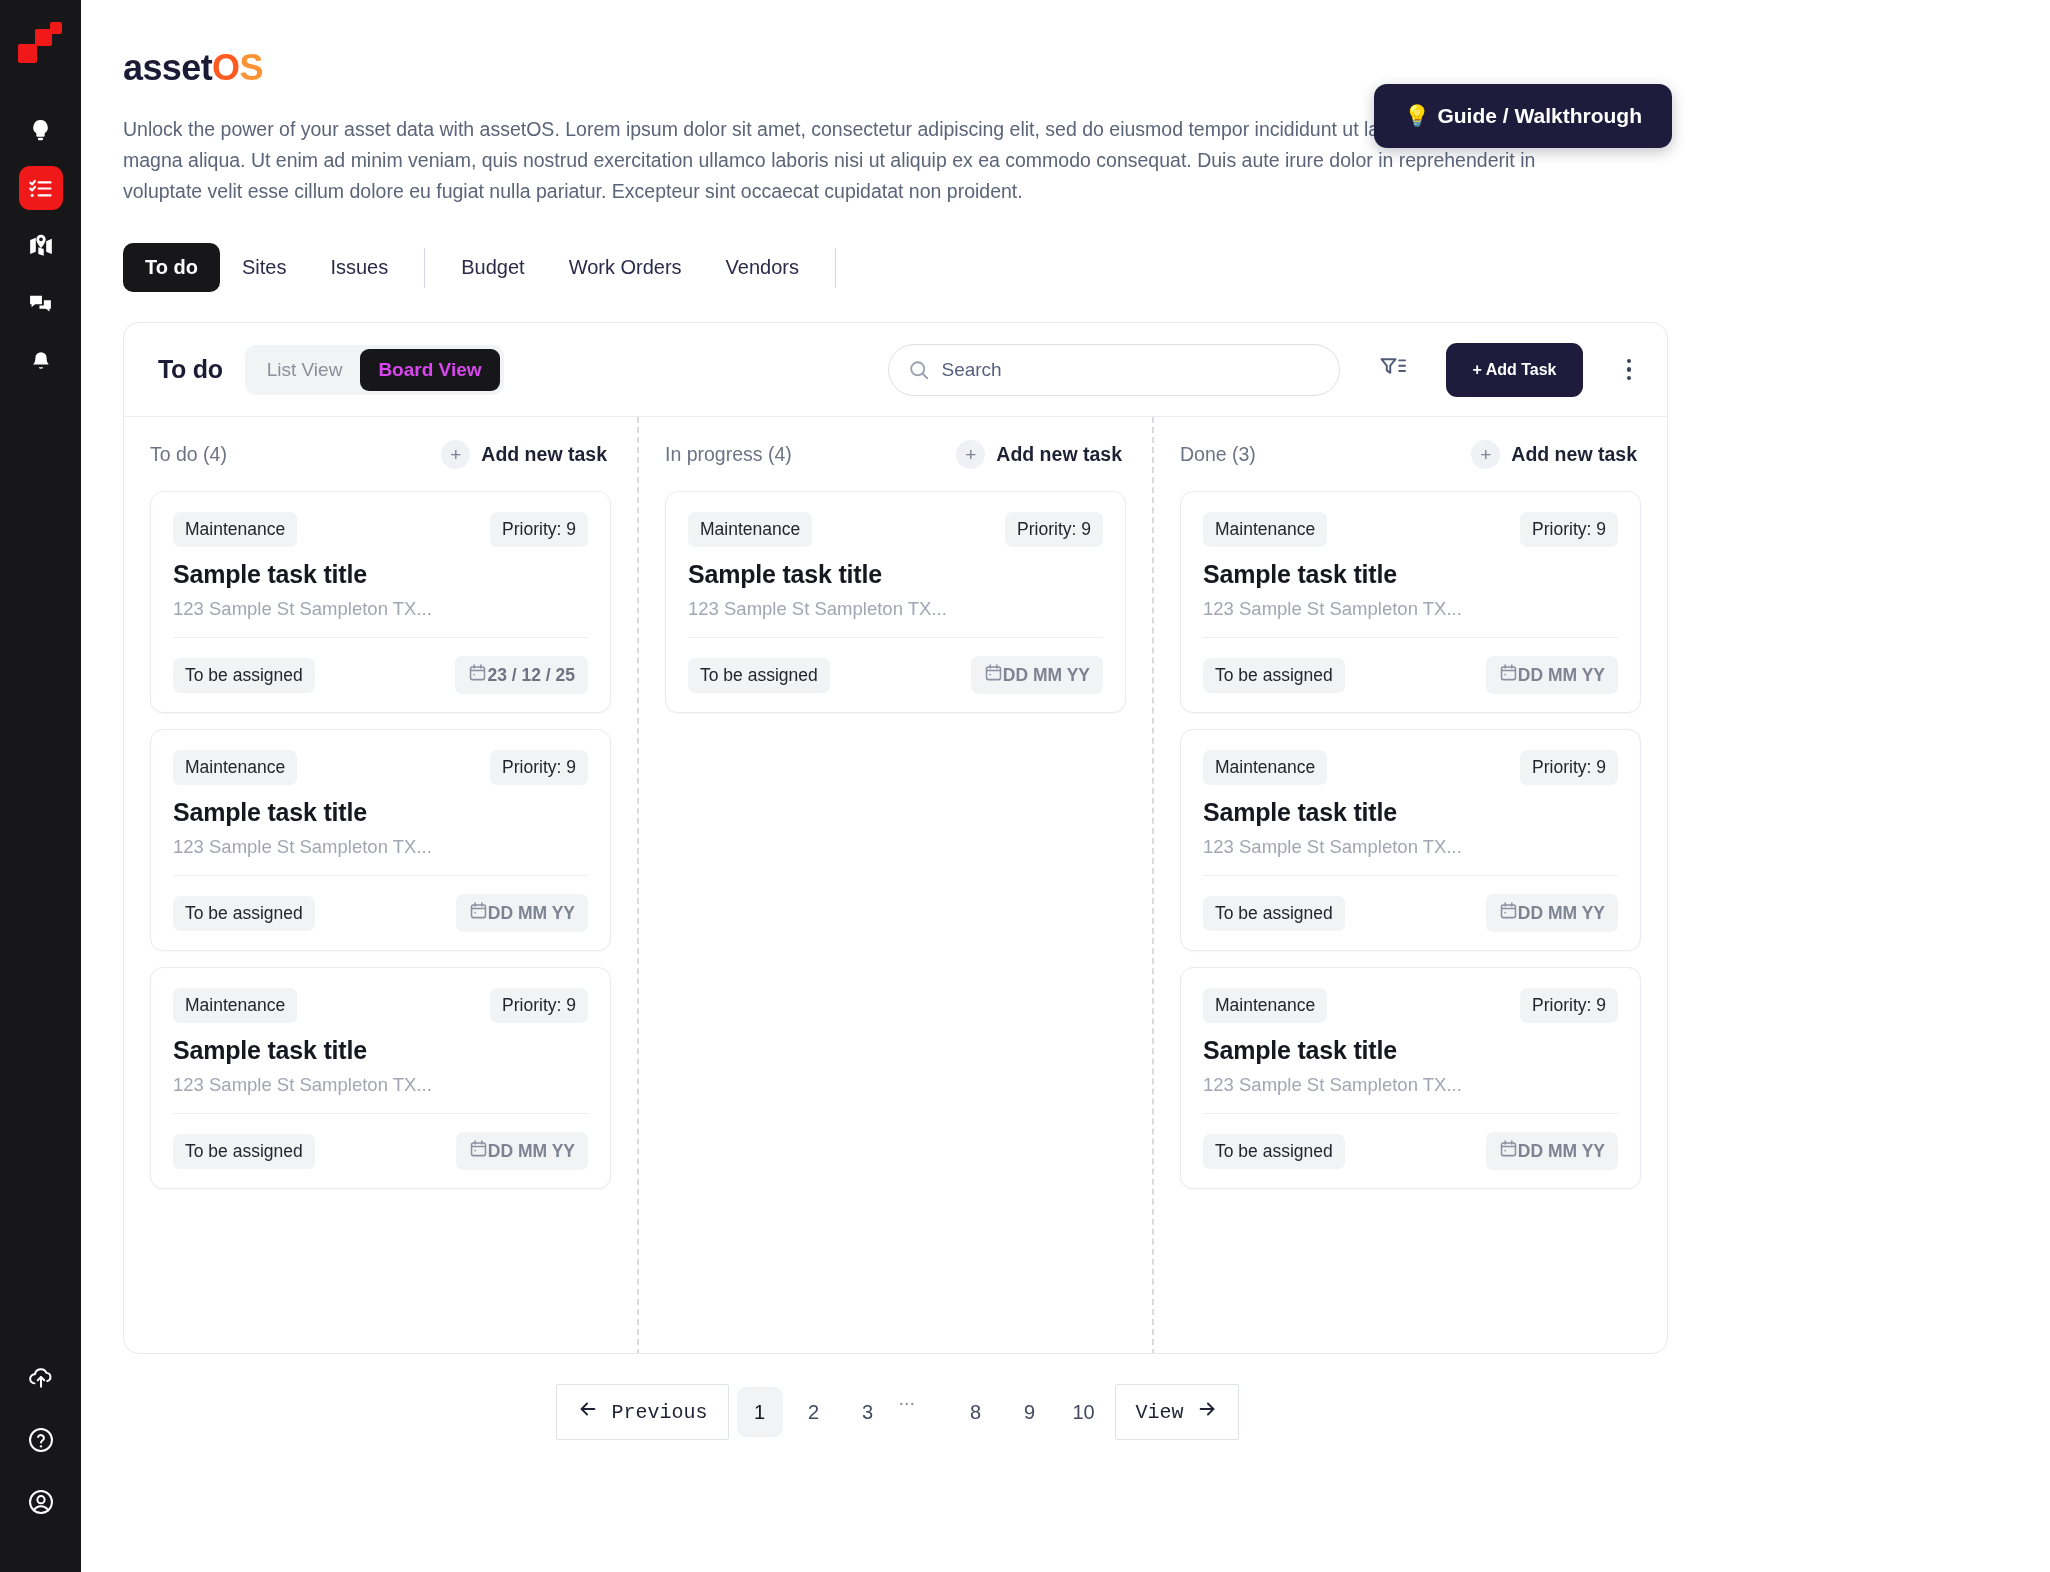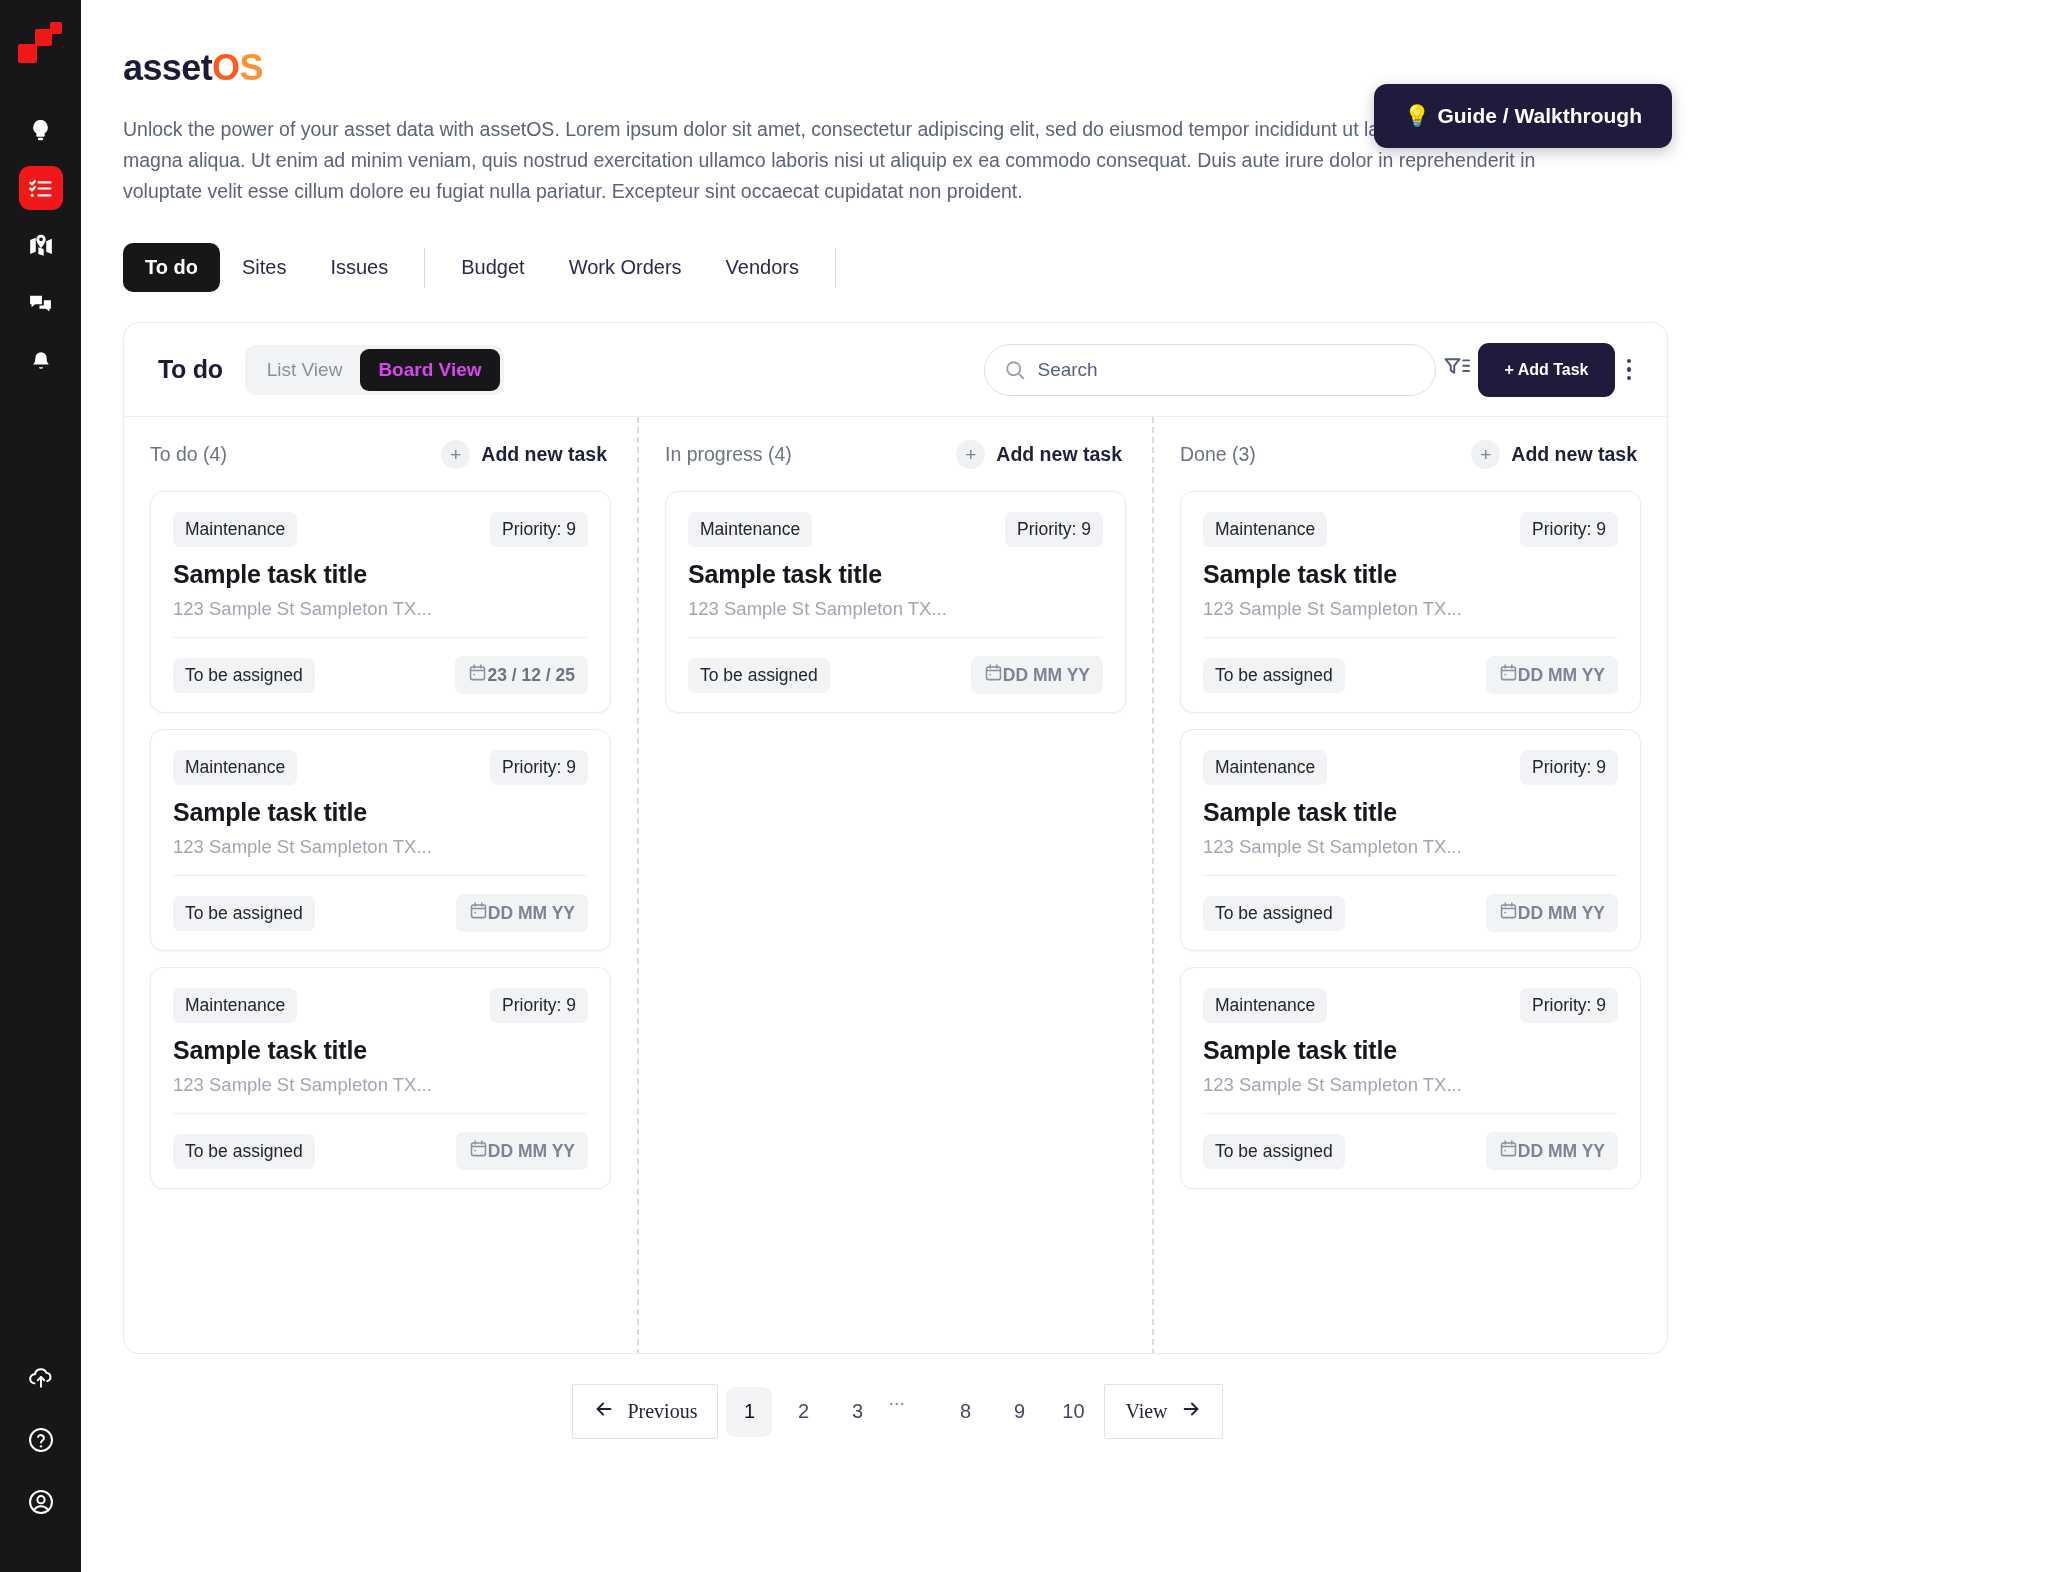--- a/index.html
+++ b/index.html
@@ -74,21 +74,21 @@
     padding: 0 26px 0 34px; border-bottom: 1px solid #eceef3;
   }
   .panel-title { font-size: 25px; font-weight: 700; color: #1c1b36; letter-spacing: -0.3px; }
   .seg { margin-left: 22px; background: #f2f3f5; border-radius: 11px; padding: 4px; display: flex; }
   .seg-btn {
     border: none; background: none; border-radius: 9px;
     padding: 10px 18px; font-size: 19px; color: #8b8f9c;
     font-family: "Liberation Sans", sans-serif;
   }
   .seg-btn.active { background: #17171a; color: #d946ef; font-weight: 700; }
-  .head-right { margin-left: auto; display: flex; align-items: center; gap: 2px; }
+  .head-right { margin-left: auto; display: flex; align-items: center; gap: 34px; }
   .search-wrap { position: relative; }
   .search-input {
     width: 452px; height: 52px; border: 1px solid #dcdfe6; border-radius: 26px;
     padding: 0 18px 0 52px; font-size: 19px; color: #4a5168;
     font-family: "Liberation Sans", sans-serif; background: #fff; outline: none;
   }
   .search-input::placeholder { color: #5a6persisted; }
   .search-input::placeholder { color: #5c6party; }
   .search-input::placeholder { color: #565f7d; }
   .search-ico { position: absolute; left: 20px; top: 15px; }
@@ -135,21 +135,21 @@
     font-size: 17.5px; font-weight: 700; color: #7e8393;
     display: flex; align-items: center; 
   }
   .date-chip.filled { color: #6e7383; }
 
   
   .pager { display: flex; align-items: center; justify-content: center; gap: 8px; margin-top: 30px; }
   .pg-btn {
     display: flex; align-items: center; gap: 12px; background: #fff;
     border: 1px solid #dfe2e9; border-radius: 2px; padding: 13px 20px;
-    font-size: 20px; color: #1f2235; font-family: Liberation Serif, serif;
+    font-size: 20px; color: #1f2235; font-family: Liberation Mono, monospace;
   }
   .pg-num {
     min-width: 46px; height: 50px; border: none; background: none; border-radius: 9px;
     font-size: 20px; color: #434a5e; font-family: "Liberation Sans", sans-serif;
   }
   .pg-num.active { background: #f2f3f5; color: #14151c; }
   .pg-num.ellipsis { color: #8b90a0; }
 </style>
 </head>
 <body>

